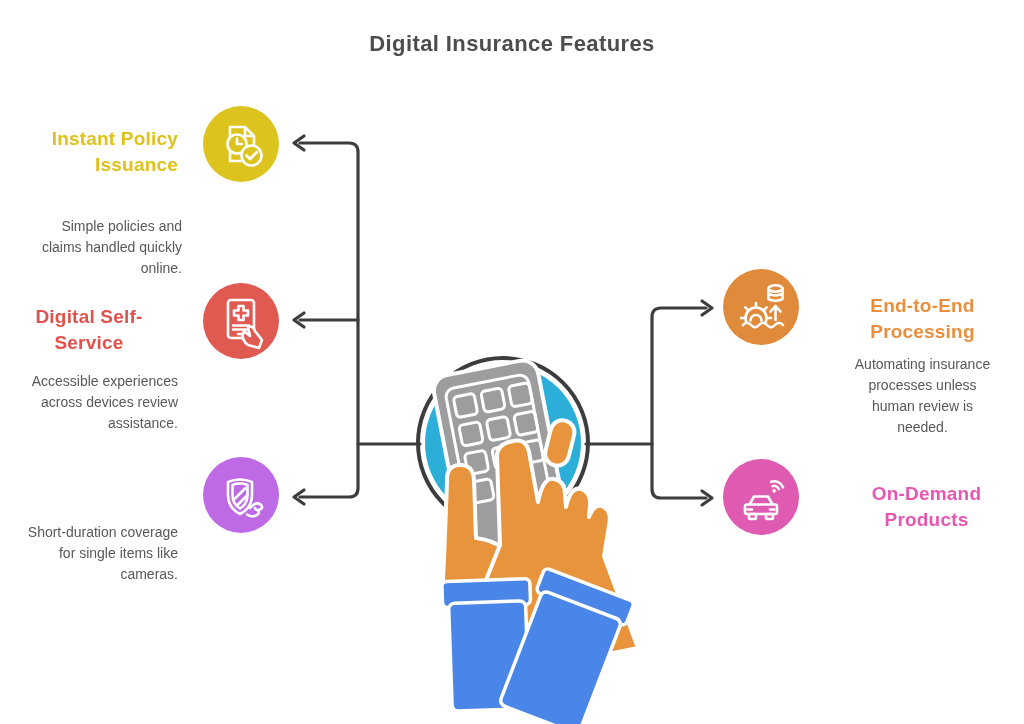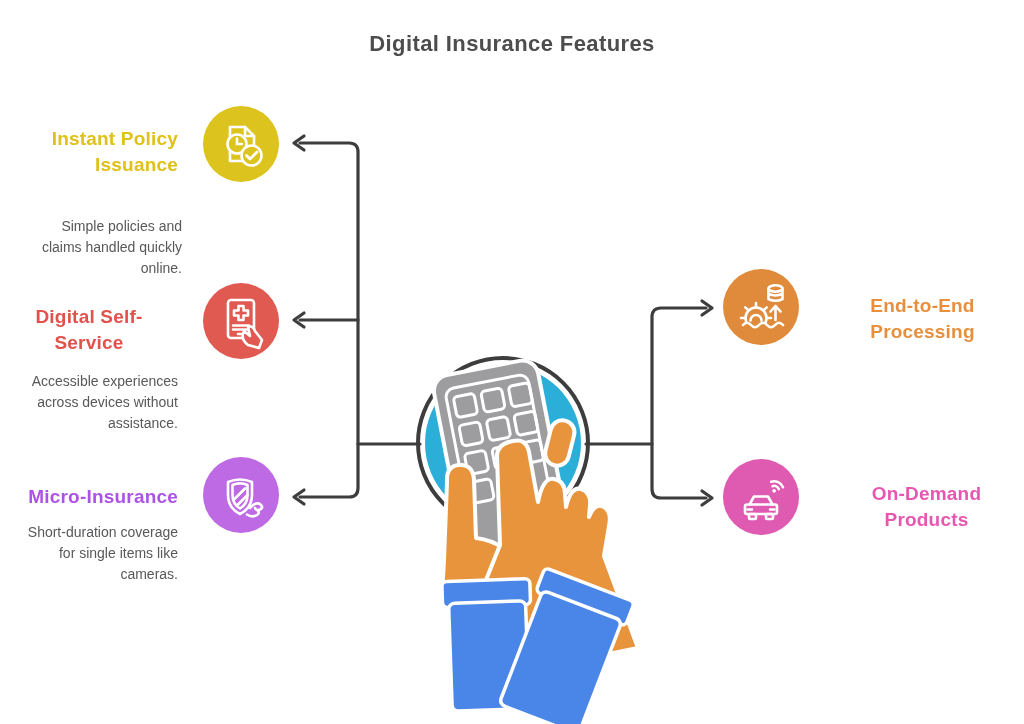--- a/index.html
+++ b/index.html
@@ -120,55 +120,58 @@
         <rect x="25" y="17" width="26" height="38" rx="3"></rect>
         <path d="M35.5 23 h5 v4.5 h4.5 v5 h-4.5 v4.5 h-5 v-4.5 h-4.5 v-5 h4.5 z"></path>
         <path d="M30 42.5 h16 M30 46.5 h16 M35 51 h6"></path>
       </g>
       <path d="M45 62 q-8 -6 -4 -14 l6 5 -2 -9 q5 -2 7 4 l7 9 -3 8 z" fill="#E05A52" stroke="#FFFFFF" stroke-width="2.6" stroke-linejoin="round" stroke-linecap="round"></path>
     </svg>
   </div>
   <div class="feature-title align-r" style="left: 0px; top: 304px; width: 178px; color: rgb(226, 82, 76); text-align: center;">Digital Self-
 Service</div>
   <div class="feature-desc align-r" style="left:0;top:371px;width:178px;">Accessible experiences
-across devices without
+across devices review
 assistance.</div>
 
   <div class="icon-circle" style="left: 203px; top: 457px; background-color: rgb(190, 106, 228);">
     <svg width="76" height="76" viewBox="0 0 76 76">
       <g fill="none" stroke="#FFFFFF" stroke-width="2.6" stroke-linecap="round" stroke-linejoin="round">
         <path d="M25 25 Q37 20 49 25 L49 38 Q49 51 37 57 Q25 51 25 38 Z"></path>
         <path d="M29.5 28 Q37 24.8 44.5 28 L44.5 38 Q44.5 47 37 51.5 Q29.5 47 29.5 38 Z"></path>
         <path d="M31.5 42 L42 31.5 M34.5 48 L44.5 38"></path>
         <path d="M47 51 q6 -7 10.5 -3.5 q3.5 3 -0.5 5 q-4 1.5 -5 -1.5"></path>
         <path d="M44 57.5 q5 3.5 10 0.5 q3 -2 1 -4"></path>
       </g>
     </svg>
   </div>
-  <div class="feature-title align-r" style="left: 0px; top: 484px; width: 178px; color: rgb(172, 83, 230);">Micro-Insurance</div>
   <div class="feature-desc align-r" style="left:0;top:522px;width:178px;">Short-duration coverage
 for single items like
 cameras.</div>
 
   <div class="icon-circle" style="left: 723px; top: 269px; background-color: rgb(224, 139, 60);">
     <svg width="76" height="76" viewBox="0 0 76 76">
       <g fill="none" stroke="#FFFFFF" stroke-width="2.6" stroke-linecap="round" stroke-linejoin="round">
         <ellipse cx="52.5" cy="19.5" rx="7" ry="3.2"></ellipse>
         <path d="M45.5 19.5 v10.5 M59.5 19.5 v10.5 M45.5 24.7 q7 3.6 14 0 M45.5 30 q7 3.6 14 0"></path>
         <path d="M52.5 51 V38.5 M47.5 42.5 L52.5 37 L57.5 42.5"></path>
         <circle cx="33" cy="49" r="10.5"></circle>
         <path d="M27.5 51.5 a5.5 5.5 0 0 1 11 0"></path>
         <path d="M22.5 49 h-4.5 M25.5 41.5 l-3.2 -3.2 M33 38.5 v-4.5 M40.5 41.5 l3.2 -3.2 M43.5 49 h4.5"></path>
         <rect x="18" y="54.5" width="30" height="10" fill="#E08B3C" stroke="none"></rect>
         <path d="M20 56 q4 -4.5 8 0 q4 4.5 8 0 q4 -4.5 8 0 q4 4.5 8 0 q4 -4.5 8 0"></path>
       </g>
     </svg>
   </div>
   <div class="feature-title align-l" style="left: 830px; top: 293px; width: 185px; color: rgb(232, 143, 62);">End-to-End
 Processing</div>
+  <div class="feature-desc align-l" style="left:830px;top:354px;width:185px;">Automating insurance
+processes unless
+human review is
+needed.</div>
 
   <div class="icon-circle" style="left: 723px; top: 459px; background-color: rgb(222, 91, 177);">
     <svg width="76" height="76" viewBox="0 0 76 76">
       <g fill="none" stroke="#FFFFFF" stroke-width="2.6" stroke-linecap="round" stroke-linejoin="round">
         <path d="M26.5 45.5 L31 37.5 H45 L49.5 45.5"></path>
         <rect x="22" y="45.5" width="32" height="9.5" rx="2"></rect>
         <path d="M24.5 50.5 h4.5 M47 50.5 h4.5"></path>
         <rect x="26" y="55" width="7" height="5" rx="1"></rect>
         <rect x="43" y="55" width="7" height="5" rx="1"></rect>
         <g transform="rotate(25 52 30)">

